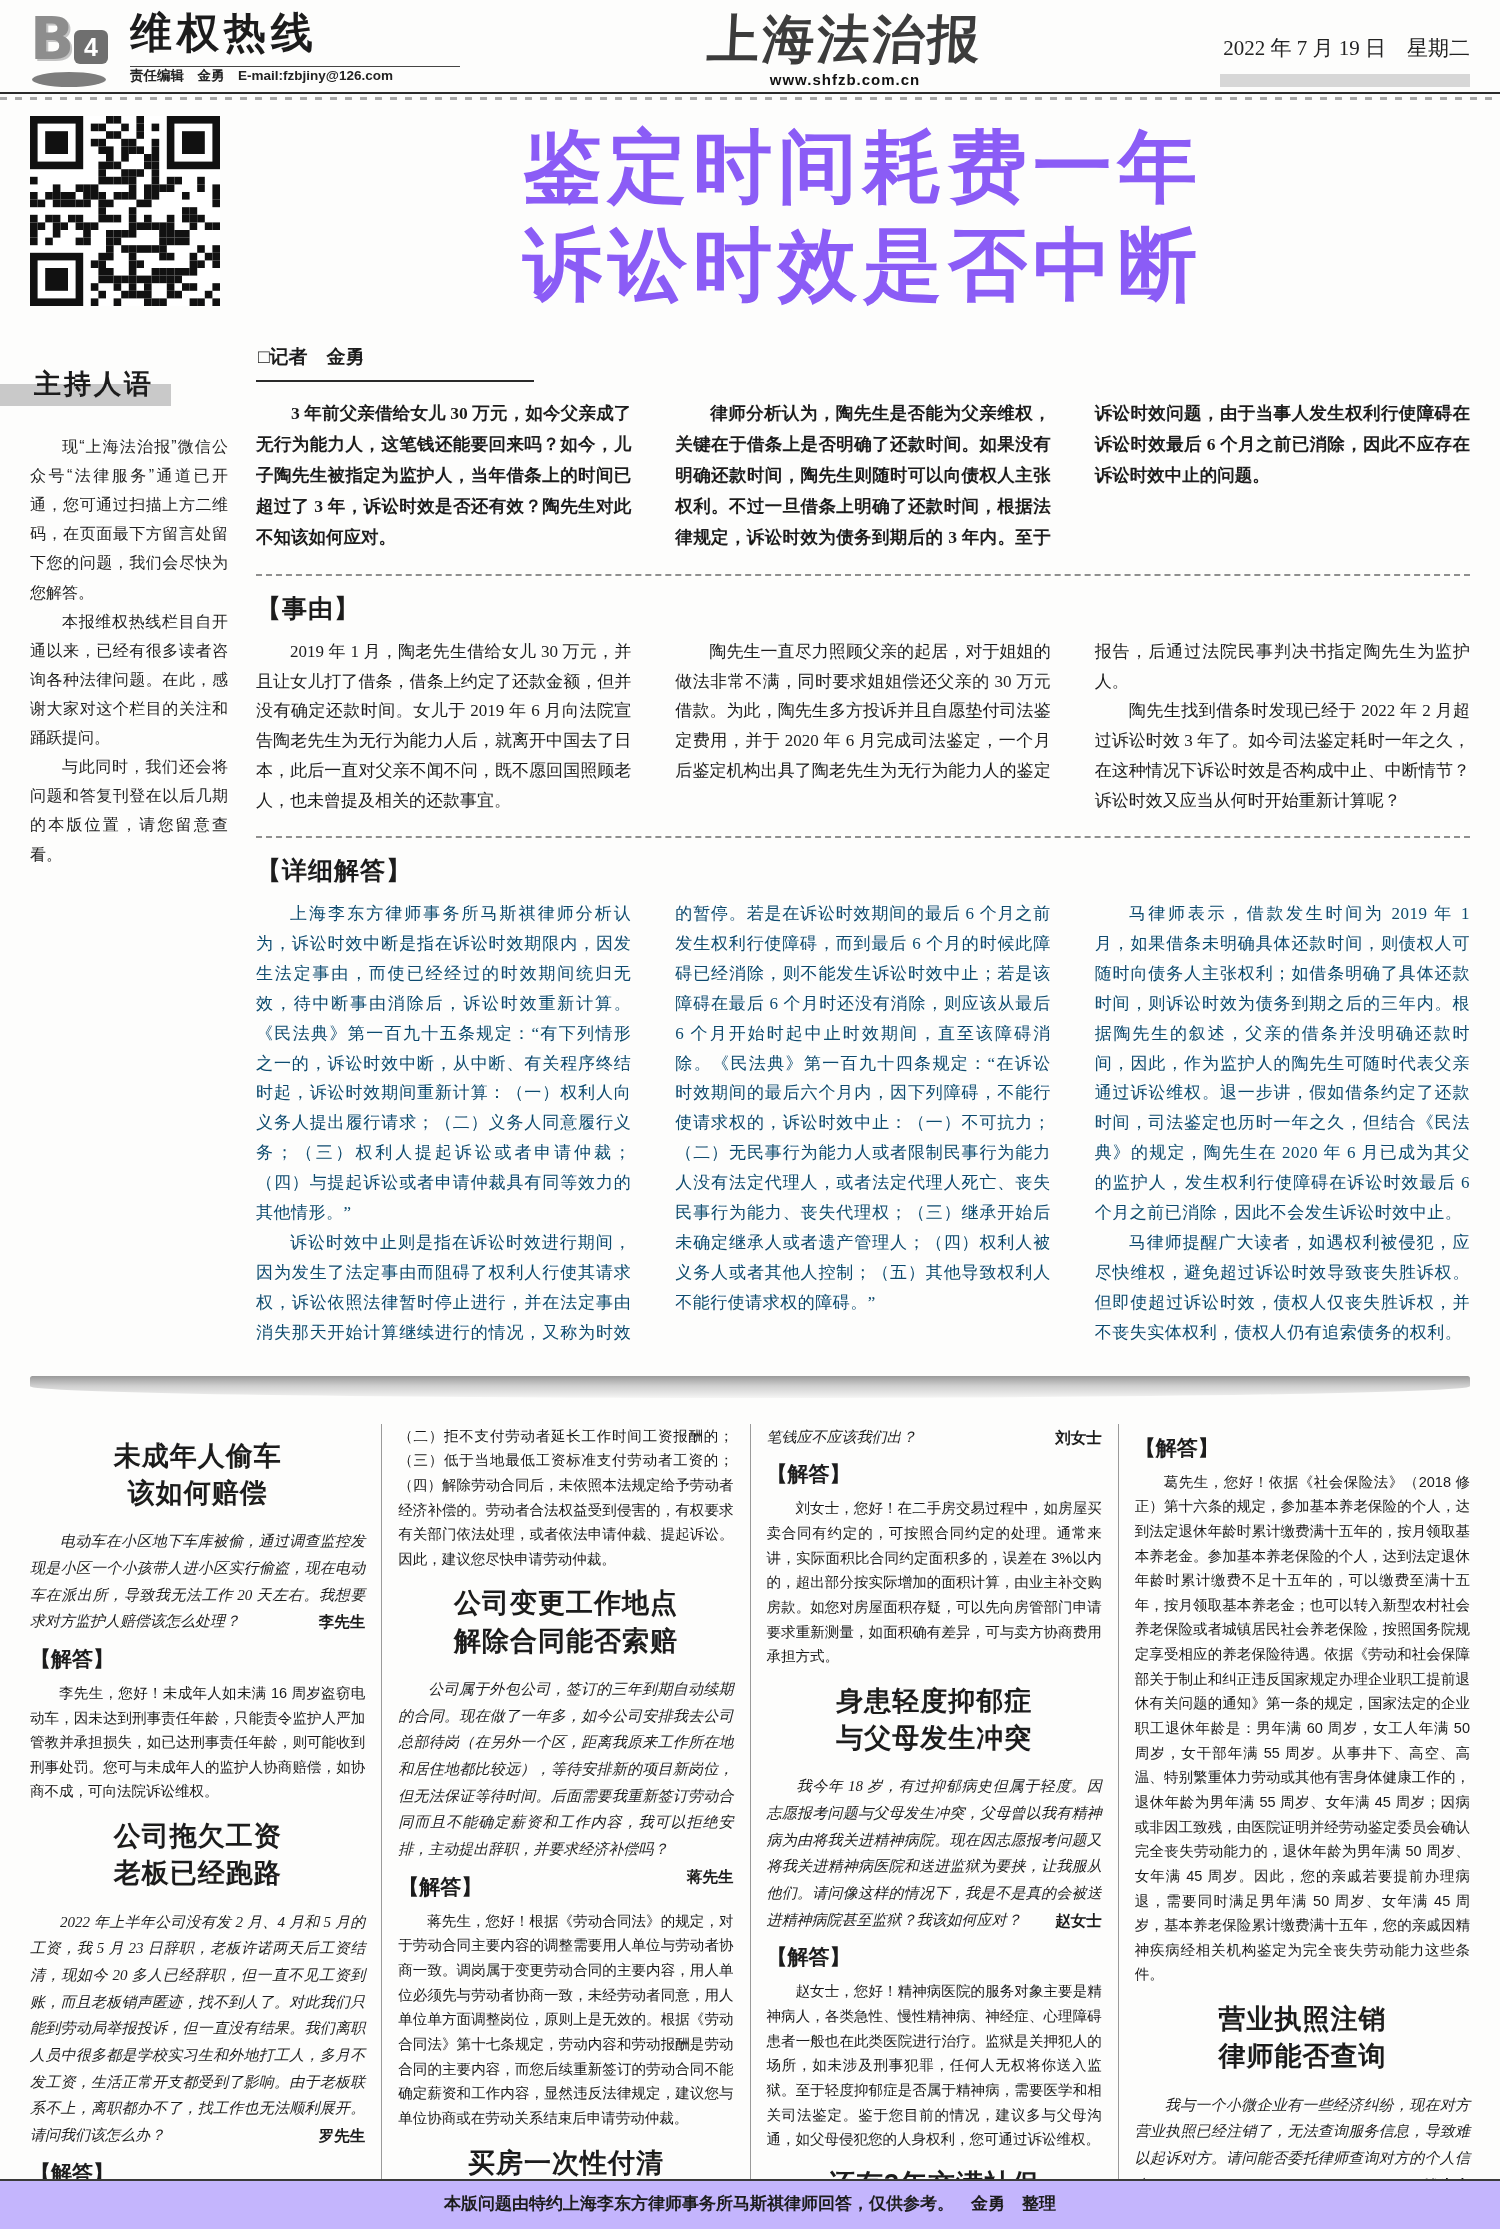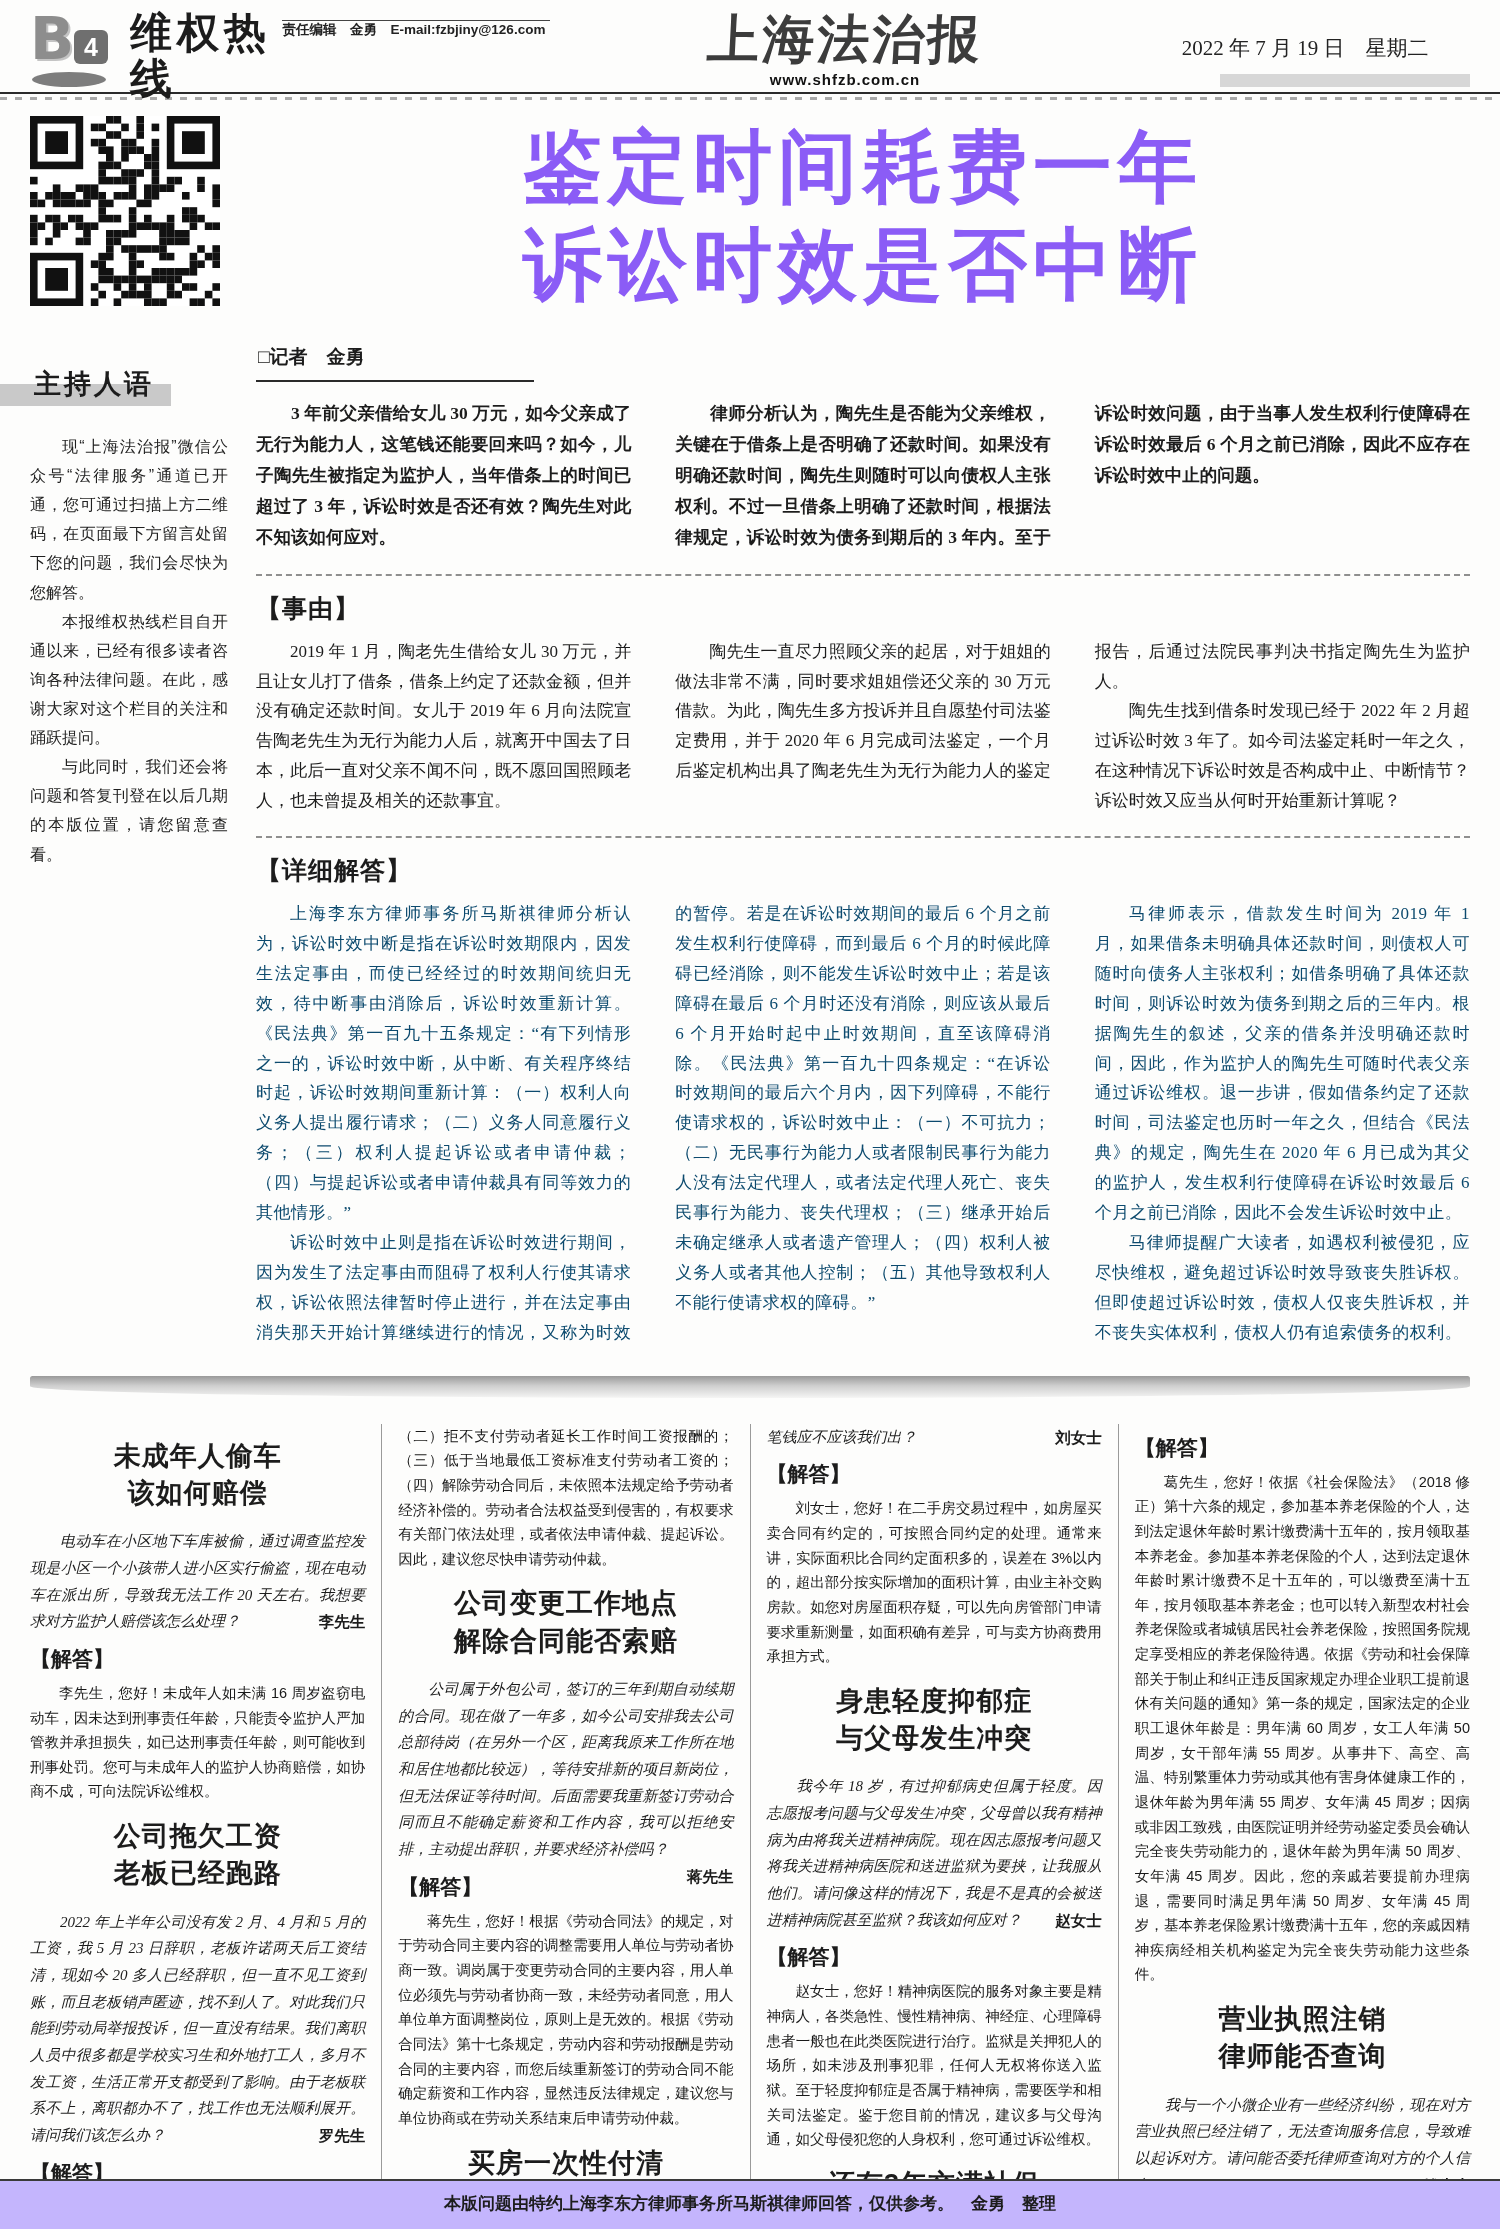--- a/index.html
+++ b/index.html
@@ -9,27 +9,27 @@
     background:#fdfdfc; color:#1c1c1c; overflow:hidden;
     font-family:"Liberation Sans", sans-serif;
   }
   
   .header { position:relative; display:flex; align-items:flex-start; padding:10px 30px 0; height:92px; }
   .hleft { display:flex; gap:16px; width:520px; align-items:flex-start; }
   .b4 { position:relative; width:84px; height:70px; flex:none; }
   .b4 .B { font-size:58px; font-weight:900; color:#8d8d8d; line-height:1; text-shadow:2px 2px 0 #c4c4c4; font-family:"DejaVu Sans", sans-serif; }
   .b4 .sq { position:absolute; right:6px; top:20px; width:34px; height:34px; background:#6f6f6f; border-radius:6px; color:#fff; font-size:25px; font-weight:900; display:flex; align-items:center; justify-content:center; }
   .b4 .shadow { position:absolute; bottom:-7px; left:2px; width:74px; height:15px; background:#7d7d7d; border-radius:50%; }
-  .hleft-text { display:flex; flex-direction:row;justify-content:center; }
+  .hleft-text { display:flex; flex-direction:column;justify-content:center; }
   .section-name { font-size:42px; font-weight:900; letter-spacing:5px; line-height:1.1; }
   .editor-line { margin-top:10px; font-size:13.5px; font-weight:700; color:#222; border-top:1.5px solid #444; width:330px; }
   .hcenter { flex:1; text-align:center; padding-top:2px; }
   .masthead { font-family:"DejaVu Serif", serif; font-weight:900; font-size:52px; color:#3c3c3c; letter-spacing:3px; line-height:1.05; transform:skewX(-3deg); }
   .website { font-size:15px; font-weight:800; letter-spacing:1px; margin-top:4px; color:#111; }
-  .hright { width:330px; text-align:center; padding-top:24px; }
+  .hright { width:330px; text-align:right; padding-top:24px; }
   .pdate { font-family:"Liberation Serif", serif; font-size:21px; color:#222; }
   .datebar { margin-top:12px; margin-left:auto; width:250px; height:13px; background:#d7d7d7; }
   .header-rule { border-top:2.5px solid #2b2b2b; margin:0; }
   .top-dashes { height:3px; margin-top:3px; background:repeating-linear-gradient(90deg,#a9a9a9 0 7px, transparent 7px 15px); }
   
   .content { display:flex; padding:16px 30px 0; }
   .rail { width:198px; flex:none; margin-right:28px; }
   .qr { width:190px; height:190px; display:block; }
   .host { margin-top:60px; }
   .host-title { position:relative; font-size:27px; font-weight:900; letter-spacing:3px; padding-left:4px; margin:0 0 30px; z-index:1; }

